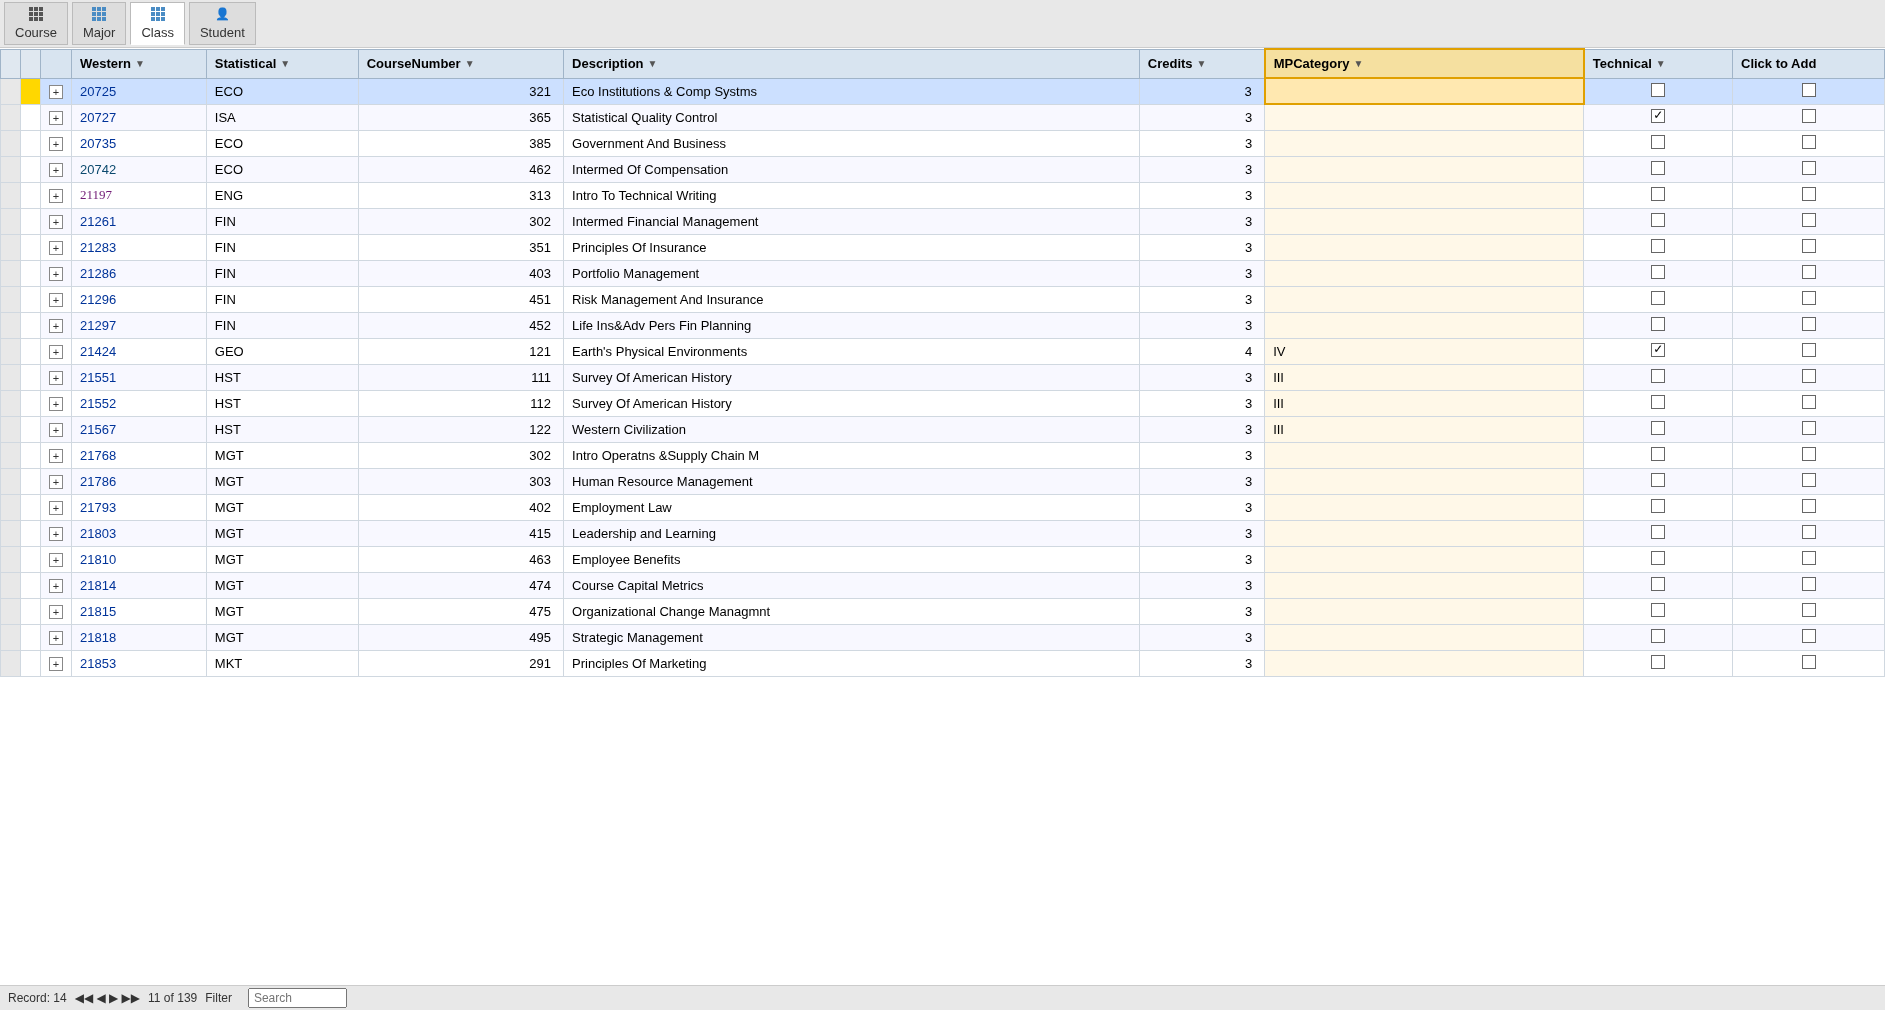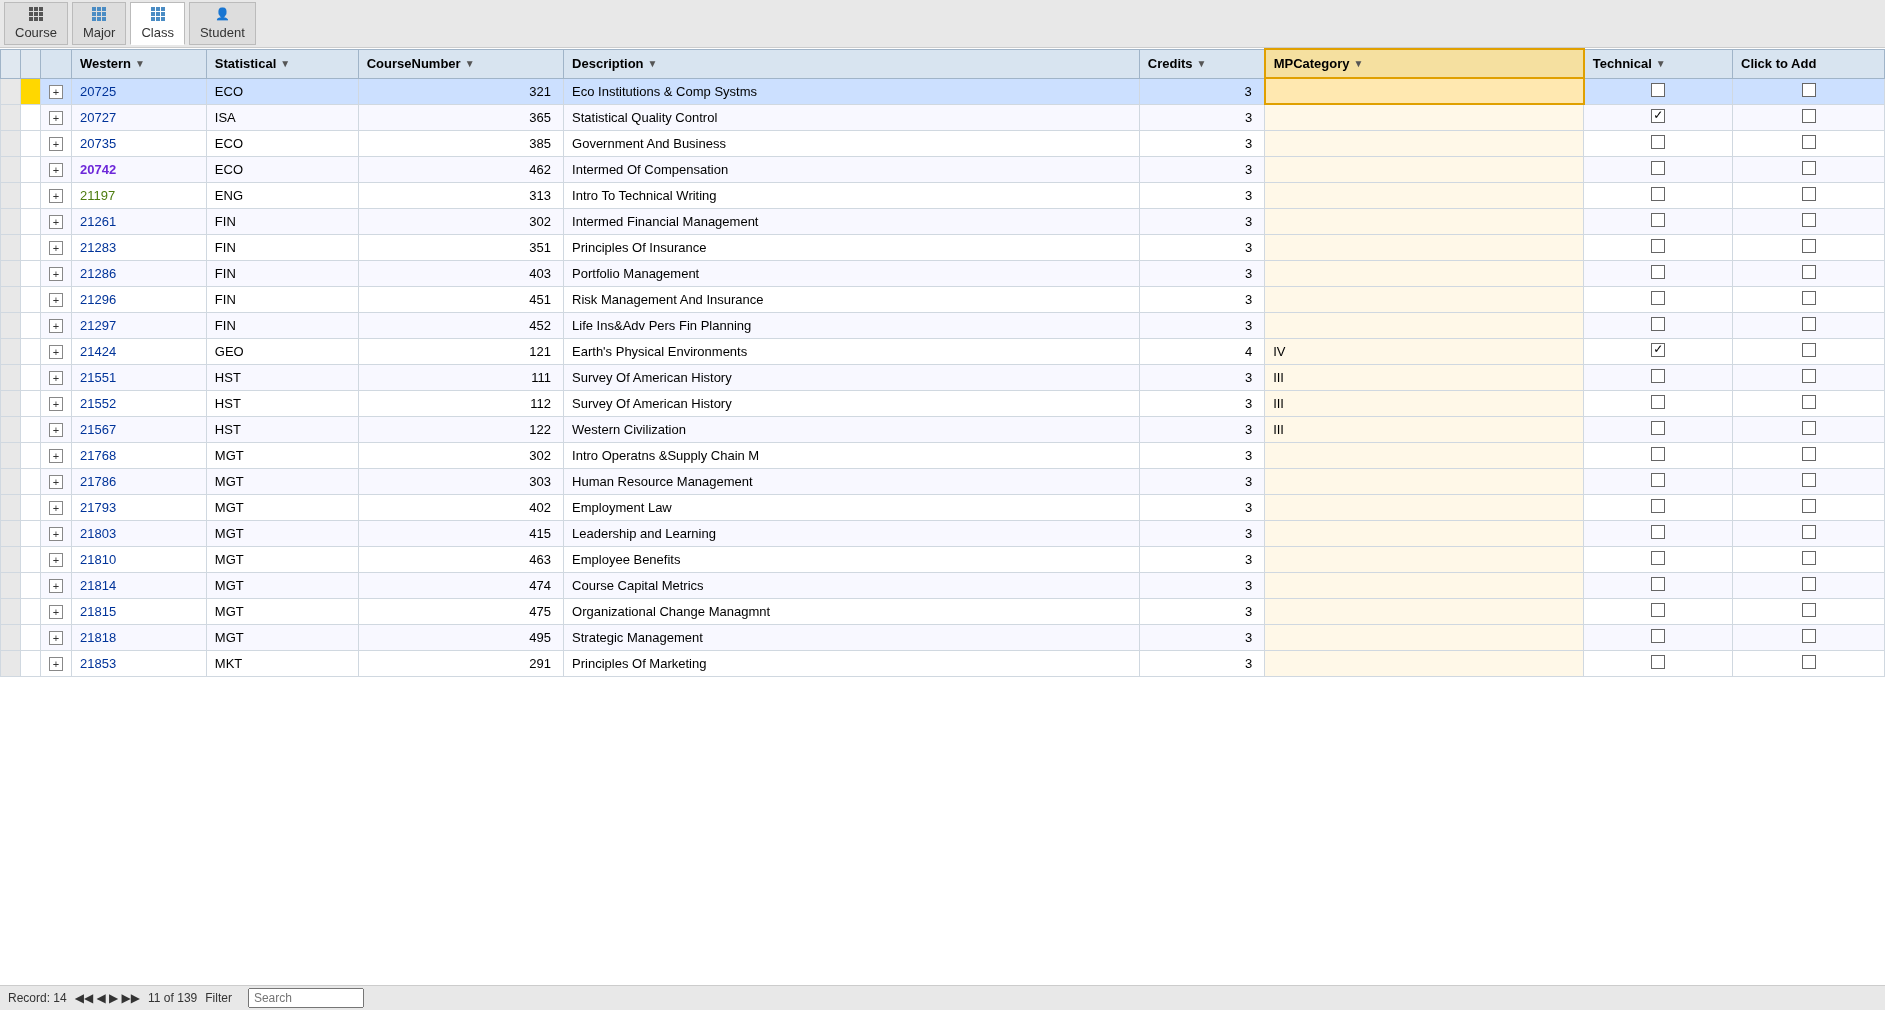--- a/index.html
+++ b/index.html
@@ -342,34 +342,34 @@
             <td>Government And Business</td>
             <td class="credits-cell">3</td>
             <td class="mpcategory-cell"></td>
             <td class="checkbox-cell"><span class="checkbox-display "></span></td>
             <td class="checkbox-cell"><span class="checkbox-display "></span></td>
           </tr>
           <tr>
             <td style="background: rgb(232, 232, 232); border: 1px solid rgb(208, 216, 224); width: 20px;"></td>
             <td style="width: 8px; padding: 0px; border: 1px solid rgb(208, 216, 224); background: rgb(255, 255, 255);"></td>
             <td class="expand-cell"><span class="expand-btn">+</span></td>
-            <td class="courseid-cell" style="color: #6d28d9; font-weight: bold;">20742</td>
+            <td class="courseid-cell" style="color: #0c4a6e;">20742</td>
             <td>ECO</td>
             <td class="number-cell">462</td>
             <td>Intermed Of Compensation</td>
             <td class="credits-cell">3</td>
             <td class="mpcategory-cell"></td>
             <td class="checkbox-cell"><span class="checkbox-display "></span></td>
             <td class="checkbox-cell"><span class="checkbox-display "></span></td>
           </tr>
           <tr>
             <td style="background: rgb(232, 232, 232); border: 1px solid rgb(208, 216, 224); width: 20px;"></td>
             <td style="width: 8px; padding: 0px; border: 1px solid rgb(208, 216, 224); background: rgb(255, 255, 255);"></td>
             <td class="expand-cell"><span class="expand-btn">+</span></td>
-            <td class="courseid-cell" style="color: #4d7c0f;">21197</td>
+            <td class="courseid-cell" style="color: #701a75; font-family: Liberation Serif, serif;">21197</td>
             <td>ENG</td>
             <td class="number-cell">313</td>
             <td>Intro To Technical Writing</td>
             <td class="credits-cell">3</td>
             <td class="mpcategory-cell"></td>
             <td class="checkbox-cell"><span class="checkbox-display "></span></td>
             <td class="checkbox-cell"><span class="checkbox-display "></span></td>
           </tr>
           <tr>
             <td style="background: rgb(232, 232, 232); border: 1px solid rgb(208, 216, 224); width: 20px;"></td>
@@ -608,14 +608,14 @@
         </tbody>
     </table>
   </div>
 </div>
 
 <div class="status-bar">
   <span>Record: 14</span>
   <span>◀◀ ◀ ▶ ▶▶</span>
   <span>11 of 139</span>
   <span>Filter</span>
-  <input type="text" placeholder="Search" style="margin-left: 8px; font-size: 12px; padding: 1px 4px; width: 116px;">
+  <input type="text" placeholder="Search" style="margin-left: 8px; font-size: 12px; padding: 1px 4px; width: 99px;">
 </div>
 
 </body></html>

